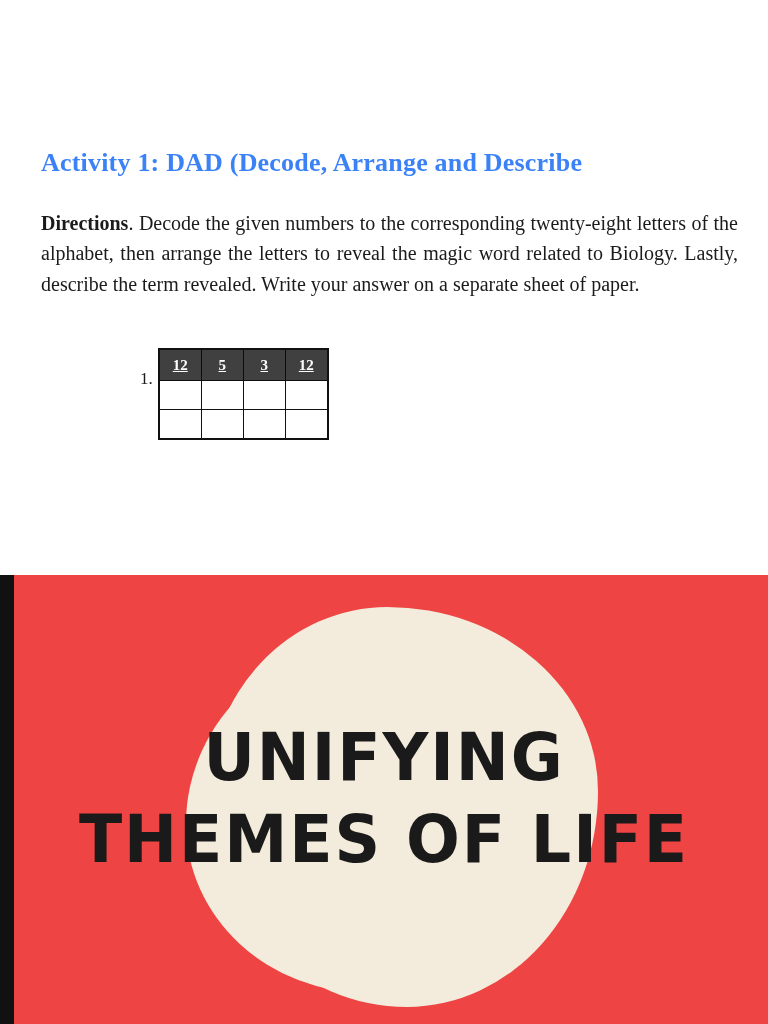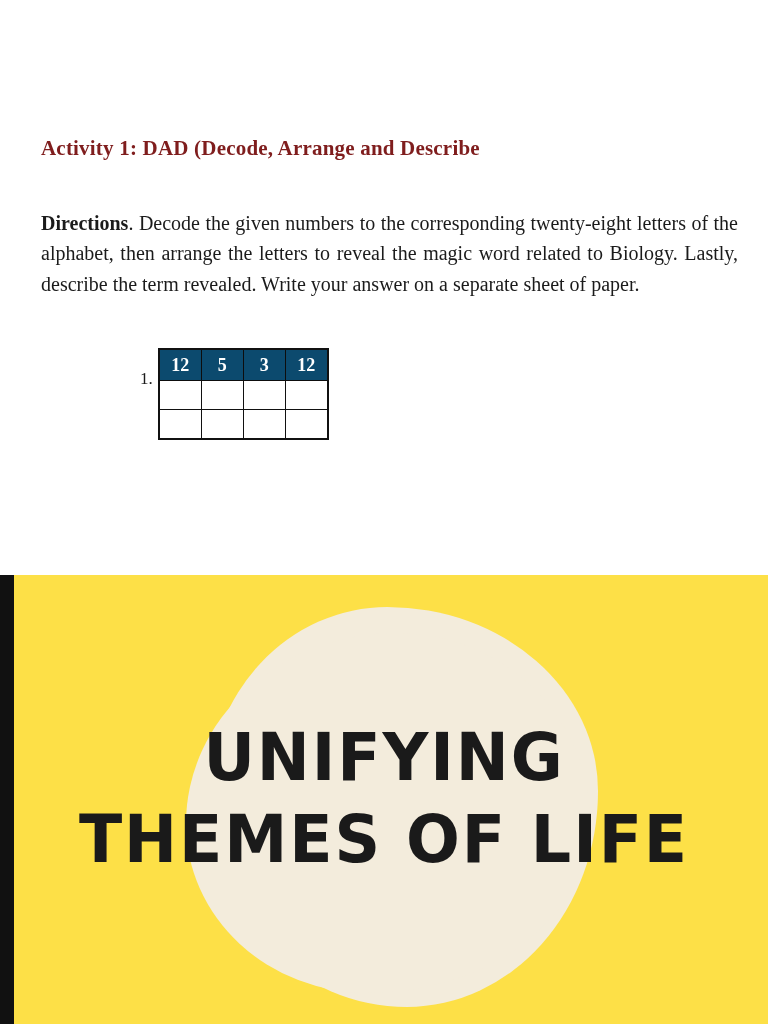--- a/index.html
+++ b/index.html
@@ -22,26 +22,26 @@
     left: 0;
     top: 0;
     width: 768px;
     height: 575px;
     background: #ffffff;
   }
 
   .activity-title {
     position: absolute;
     left: 41px;
-    top: 136px;
+    top: 148px;
     font-family: "Liberation Serif", serif;
     font-weight: bold;
-    font-size: 21px;
+    font-size: 26px;
     letter-spacing: 0.2px;
-    color: #7f1d1d;
+    color: #3b82f6;
   }
 
   .directions-block {
     position: absolute;
     left: 41px;
     top: 188px;
     width: 697px;
     font-size: 20px;
     line-height: 1.52;
     text-align: justify;
@@ -73,39 +73,40 @@
   table.decode td {
     width: 41px;
     height: 28px;
     border: 1px solid #111111;
     text-align: center;
     vertical-align: middle;
     font-size: 15px;
     padding: 0;
   }
   table.decode tr.numbers td {
-    background: #0c4a6e;
+    background: #404040;
     color: #ffffff;
     font-weight: bold;
-    font-size: 18px;
+    font-size: 15px;
     height: 30px;
     border-color: #0d0d0d;
+    text-decoration: underline;
   }
   table.decode tr.blank td {
     background: #ffffff;
   }
 
   
   .title-card {
     position: absolute;
     left: 0;
     top: 575px;
     width: 768px;
     height: 449px;
-    background: #fde047;
+    background: #ef4444;
     overflow: hidden;
   }
   .left-black-bar {
     position: absolute;
     left: 0;
     top: 0;
     width: 14px;
     height: 449px;
     background: #111111;
   }

